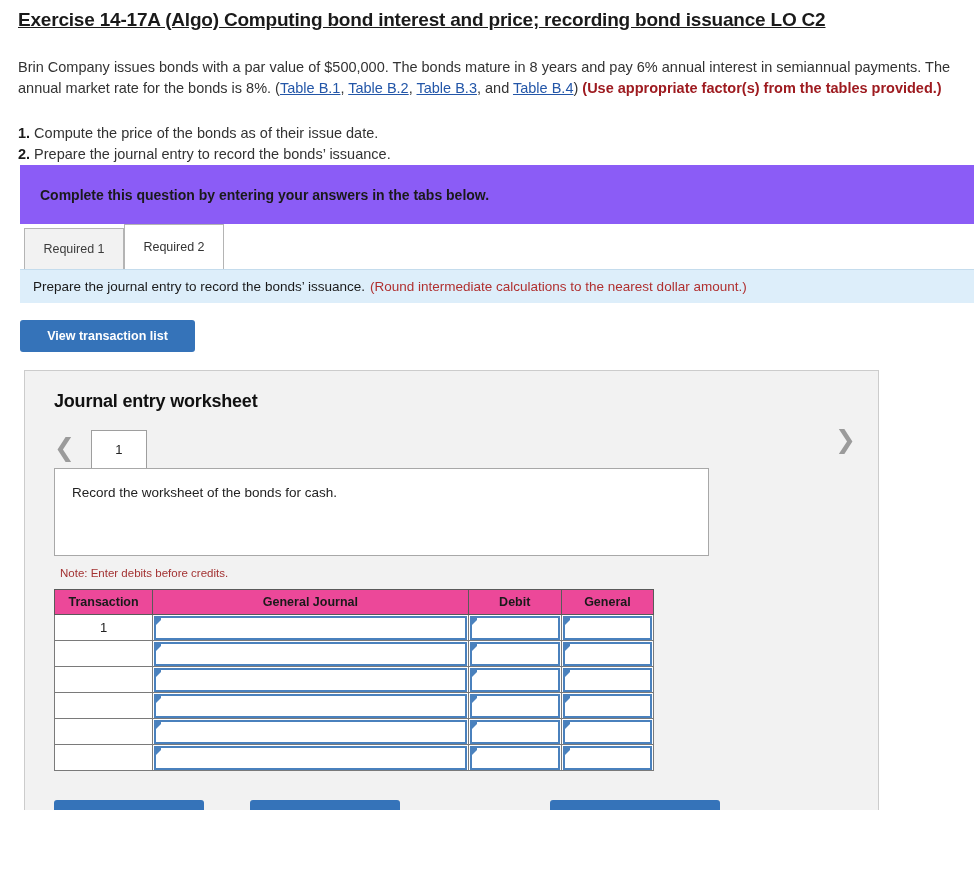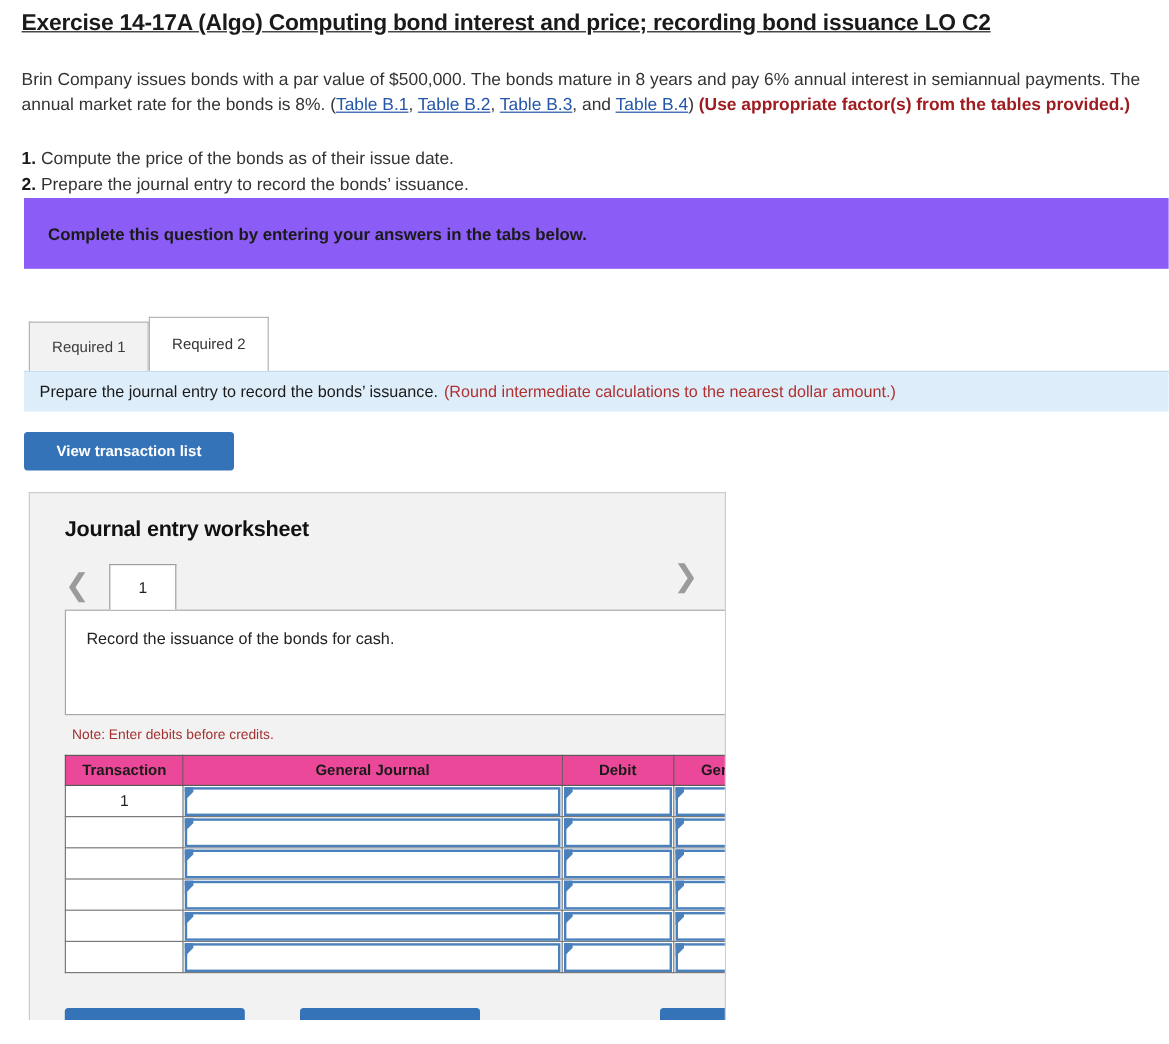--- a/index.html
+++ b/index.html
@@ -71,21 +71,20 @@
   }
 
   
   .tabs-row {
     margin-left: 24px;
     height: 45px;
     display: flex;
     align-items: flex-end;
     position: relative;
     z-index: 2;
-    margin-top: 40px;
   }
   .tab {
     border: 1px solid #b4b4b4;
     border-bottom: none;
     font-size: 12.5px;
     color: #333333;
     display: flex;
     align-items: center;
     justify-content: center;
     cursor: pointer;
@@ -140,21 +139,21 @@
     padding: 0;
   }
   .btn-vtl {
     width: 175px;
     height: 32px;
   }
 
   
   .worksheet {
     margin: 18px 0 0 24px;
-    width: 581px;
+    width: 855px;
     height: 440px;
     background: #f2f2f2;
     border: 1px solid #cccccc;
     border-bottom: none;
     position: relative;
     overflow: hidden;
   }
   .ws-title {
     font-size: 18px;
     font-weight: bold;
@@ -344,21 +343,21 @@
 
   <div class="pager">
     <span class="chev">❮</span>
     <div class="pg-tab">
       <span>1</span>
     </div>
     <span class="chev chev-right">❯</span>
   </div>
 
   <div class="desc-box">
-    <span>Record the issuance of the bonds for cash.</span>
+    <span>Record the worksheet of the bonds for cash.</span>
   </div>
 
   <div class="note-line">Note: Enter debits before credits.</div>
 
   <table class="jt">
     <colgroup>
       <col class="col-trans">
         <col class="col-gj">
         <col class="col-deb">
         <col class="col-cre">

